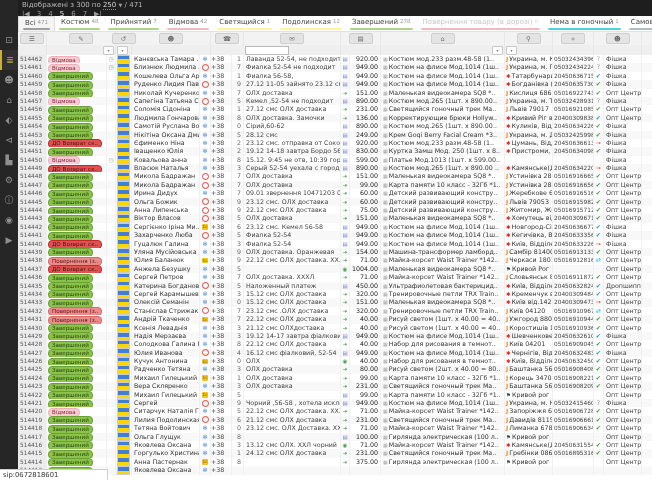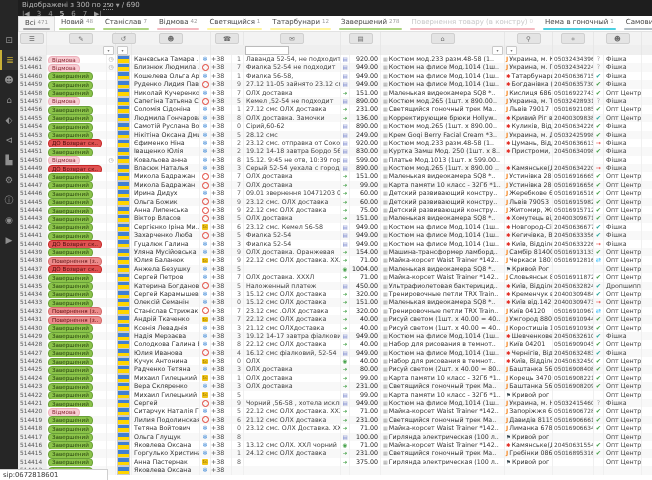--- a/index.html
+++ b/index.html
@@ -4,21 +4,21 @@
 <style>
   html,body{margin:0;padding:0;}
   body{width:652px;height:480px;position:relative;overflow:hidden;background:#fff;
        font-family:"DejaVu Sans","Liberation Sans",sans-serif;-webkit-font-smoothing:antialiased;}
   
   #topbar{position:absolute;left:0;top:0;width:652px;height:30px;background:#1e1e1e;}
   #logo{position:absolute;left:2px;top:2px;width:13px;height:12px;
         background:linear-gradient(135deg,#e53935,#fb8c00,#fdd835,#43a047,#1e88e5,#8e24aa);
         clip-path:polygon(0 0,100% 0,50% 100%);}
   #shown-line{position:absolute;left:22px;top:1px;font-size:7px;color:#b9b9b9;white-space:nowrap;}
-  #shown-line .pgsz{border-bottom:1px dotted #8a8a8a;color:#d6d6d6;font-family:Liberation Serif, serif;}
+  #shown-line .pgsz{border-bottom:1px dotted #8a8a8a;color:#d6d6d6;}
   #shown-line .caret{font-size:5px;color:#9a9a9a;}
   #pager{position:absolute;left:22px;top:10px;font-size:7px;color:#9a9a9a;display:flex;gap:7px;align-items:center;}
   #pager span{cursor:pointer;}
   #pager .cur{color:#e8e8e8;}
   
   #sidebar{position:absolute;left:0;top:0px;width:18px;height:480px;background:#262626;padding-top:30px;box-sizing:border-box;}
   .side-item{width:18px;height:20px;display:flex;align-items:center;justify-content:center;
              color:#8f8f8f;font-size:9px;cursor:pointer;}
   .side-item.active{color:#c9b037;background:#303030;border-left:2px solid #c9b037;box-sizing:border-box;}
   
@@ -93,21 +93,21 @@
 </style>
 </head>
 <body>
 
 <div id="topbar">
   <div id="logo"></div>
   <div id="shown-line">
     <span>Відображені з 300 по</span>
     <span class="pgsz">250</span>
     <span class="caret">▼</span>
-    <span>/ 690</span>
+    <span>/ 471</span>
   </div>
   <div id="pager">
     <span>|◀</span>
   <span>3</span>
       <span>4</span>
       <span class="cur">5</span>
       <span>6</span>
       <span>7</span>
       <span>▶|</span>
     </div>
@@ -143,27 +143,27 @@
     </div>
     <div class="side-item">
       <span>◉</span>
     </div>
     <div class="side-item">
       <span>▶</span>
     </div>
   </div>
 <div id="tabbar">
     <div class="tab active"><span>Всі</span><span class="cnt">471</span><div class="bar" style="background: rgb(158, 158, 158);"></div></div>
-    <div class="tab"><span>Новий</span><span class="cnt">48</span><div class="bar" style="background: rgb(174, 213, 129);"></div></div>
-    <div class="tab"><span>Станіслав</span><span class="cnt">7</span><div class="bar" style="background: rgb(174, 213, 129);"></div></div>
+    <div class="tab"><span>Костюм</span><span class="cnt">48</span><div class="bar" style="background: rgb(174, 213, 129);"></div></div>
+    <div class="tab"><span>Прийнятий</span><span class="cnt">7</span><div class="bar" style="background: rgb(174, 213, 129);"></div></div>
     <div class="tab"><span>Відмова</span><span class="cnt">42</span><div class="bar" style="background: rgb(244, 185, 192);"></div></div>
     <div class="tab"><span>Светящийся</span><span class="cnt">1</span><div class="bar" style="background: rgb(255, 245, 157);"></div></div>
-    <div class="tab"><span>Татарбунари</span><span class="cnt">12</span><div class="bar" style="background: rgb(255, 245, 157);"></div></div>
+    <div class="tab"><span>Подолинская</span><span class="cnt">12</span><div class="bar" style="background: rgb(255, 245, 157);"></div></div>
     <div class="tab"><span>Завершений</span><span class="cnt">278</span><div class="bar" style="background: rgb(174, 213, 129);"></div></div>
-    <div class="tab dim"><span>Повернення товару (в констру)</span><span class="cnt">0</span><div class="bar" style="background: rgb(244, 185, 192);"></div></div>
+    <div class="tab dim"><span>Повернення товару (в дорозі)</span><span class="cnt">0</span><div class="bar" style="background: rgb(244, 185, 192);"></div></div>
     <div class="tab"><span>Нема в гоночный</span><span class="cnt">1</span><div class="bar" style="background: rgb(77, 208, 225);"></div></div>
     <div class="tab"><span>Самовивіз</span><div class="bar" style="background: rgb(176, 190, 197);"></div></div>
   </div>
 <div id="colhead">
     <div style="width: 29px;">
       <span class="pill">☰</span>
     </div>
     <div style="width: 69px;">
       <span class="pill">✎</span>
     </div>

